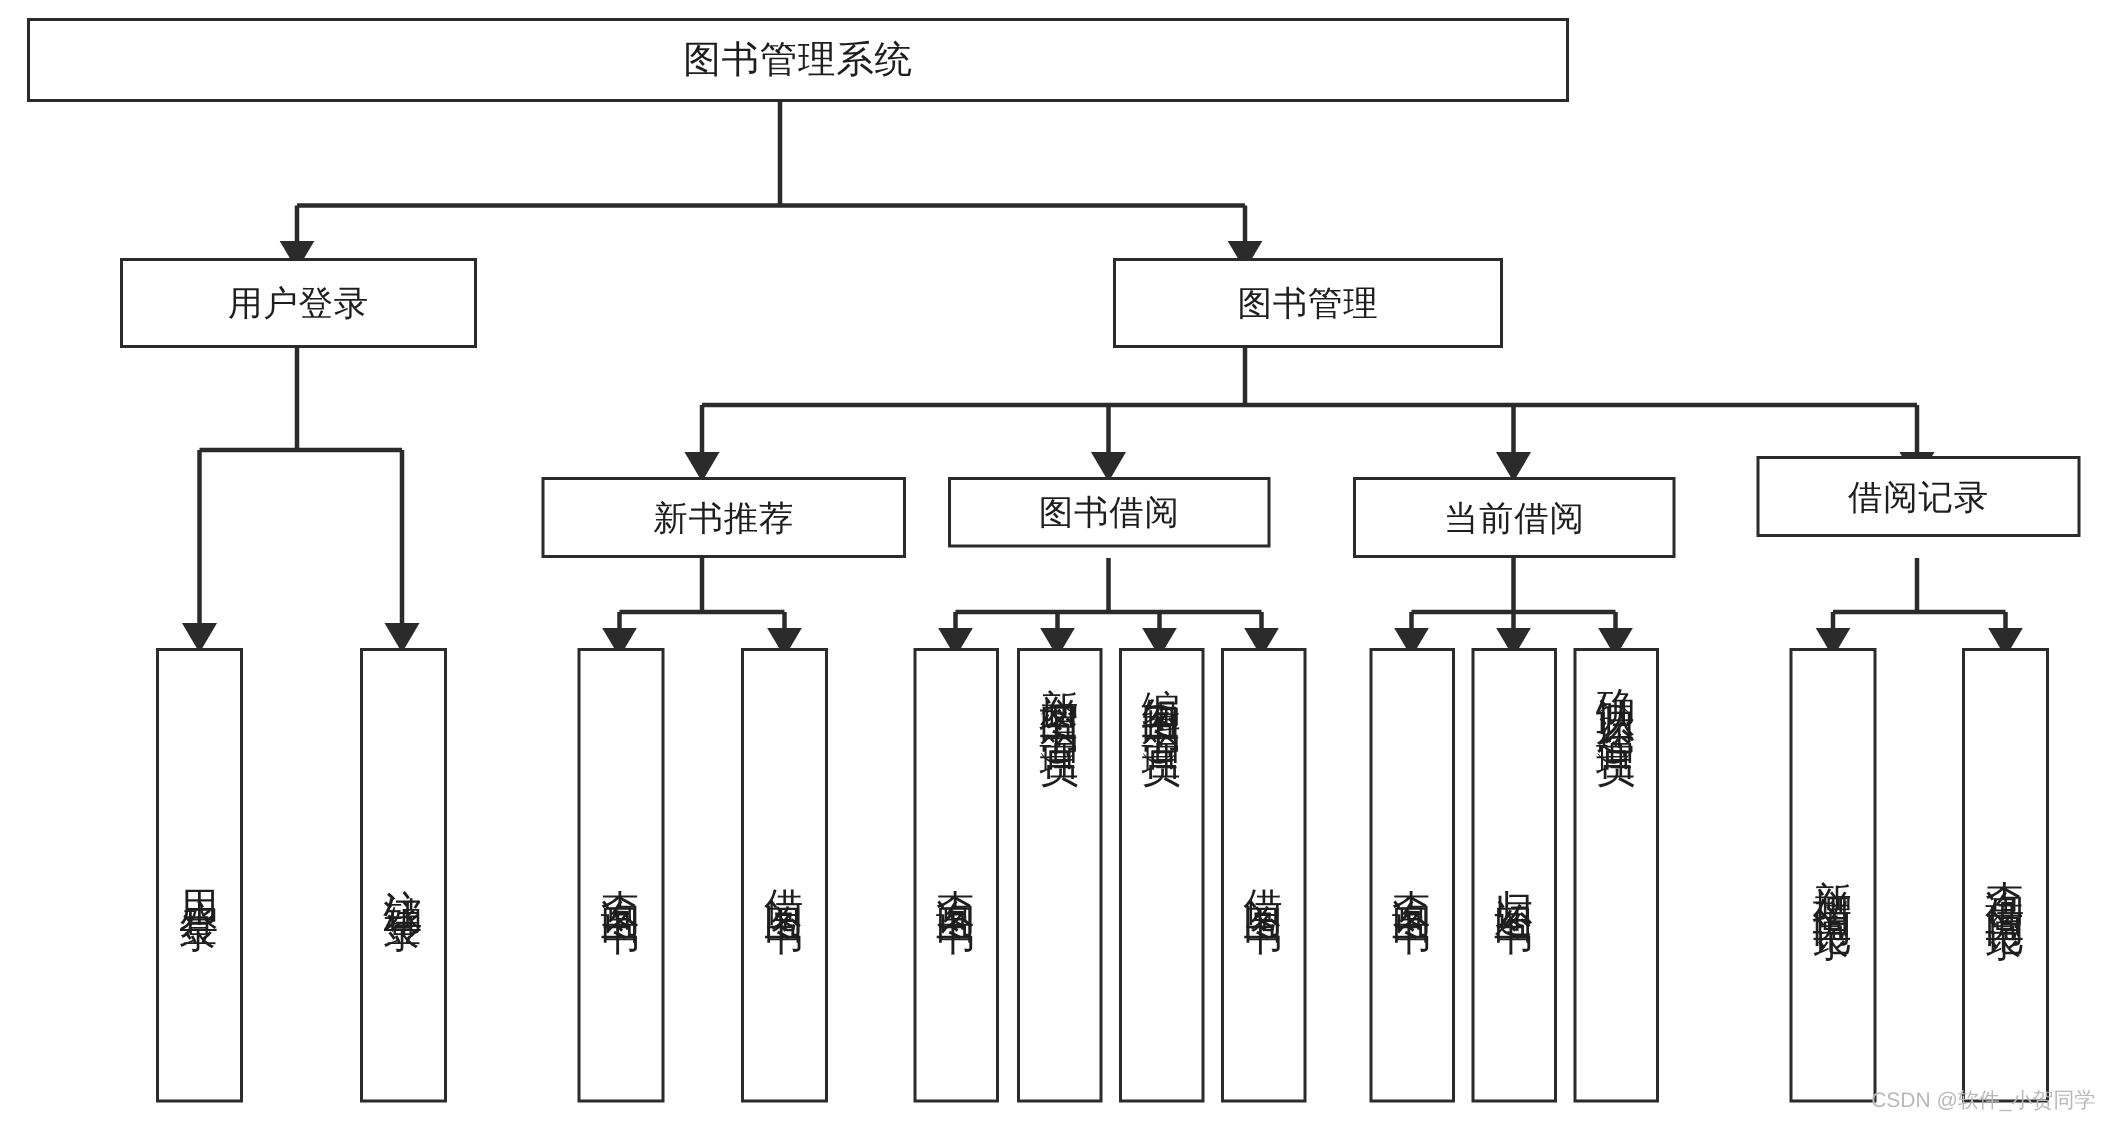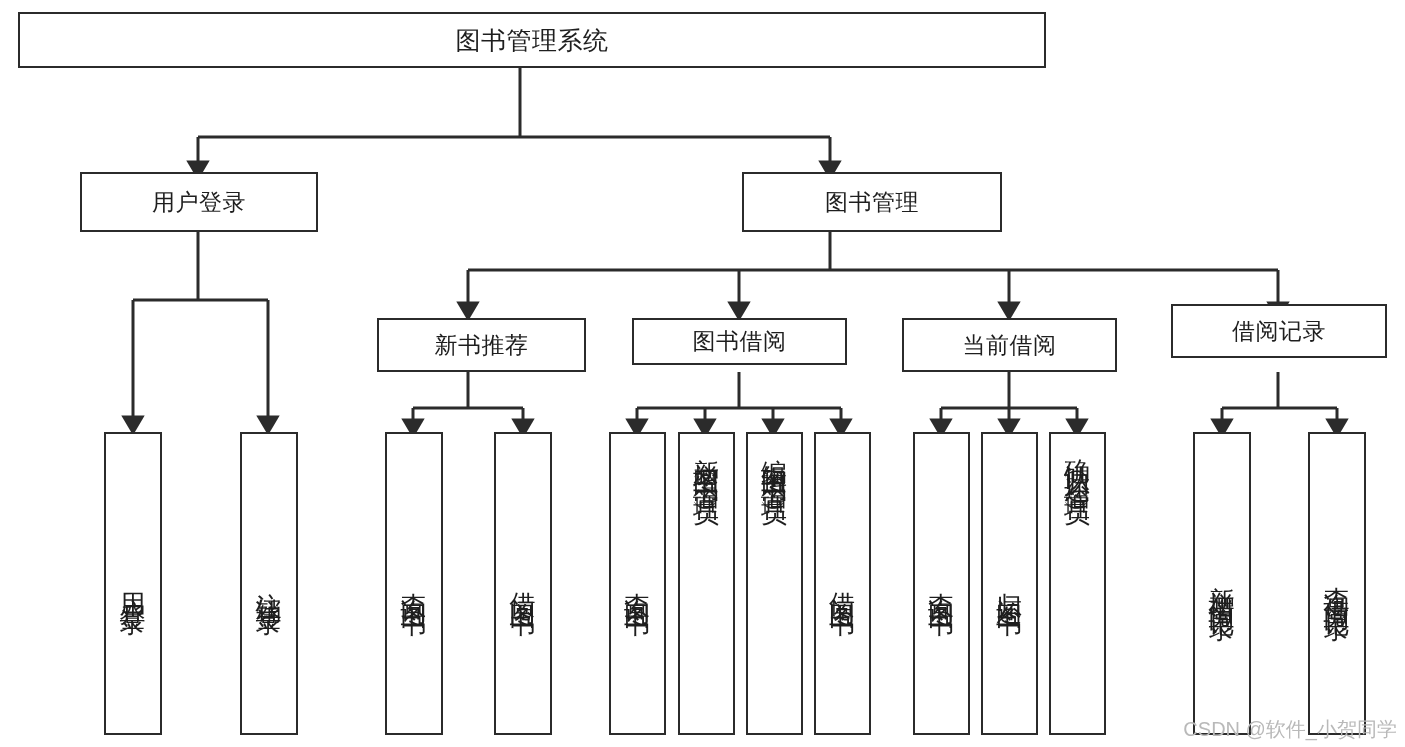--- a/index.html
+++ b/index.html
@@ -61,21 +61,21 @@
     writing-mode: vertical-rl;
     text-orientation: upright;
     letter-spacing: 6px;
     line-height: 1.0;
     white-space: nowrap;
   }
   #watermark {
     position: absolute;
     right: 8px;
     bottom: 4px;
-    font-size: 20px;
+    font-size: 14px;
     color: #b9b9b9;
     white-space: nowrap;
     z-index: 5;
   }
 </style>
 </head>
 <body>
 
 <div id="diagram-root">
 
@@ -137,21 +137,21 @@
   </div>
 
   <div class="node node-l1" style="left:80px; top:172px; width:238px; height:60px;">
     <span class="node-label">用户登录</span>
   </div>
 
   <div class="node node-l1" style="left:742px; top:172px; width:260px; height:60px;">
     <span class="node-label">图书管理</span>
   </div>
 
-  <div class="node node-l2" style="left:361px; top:318px; width:209px; height:54px;margin-left:16px;">
+  <div class="node node-l2" style="left:361px; top:318px; width:243px; height:54px;">
     <span class="node-label">新书推荐</span>
   </div>
 
   <div class="node node-l2" style="left:632px; top:318px; width:215px; height:47px;">
     <span class="node-label">图书借阅</span>
   </div>
 
   <div class="node node-l2" style="left:902px; top:318px; width:215px; height:54px;justify-content:center;">
     <span class="node-label">当前借阅</span>
   </div>

